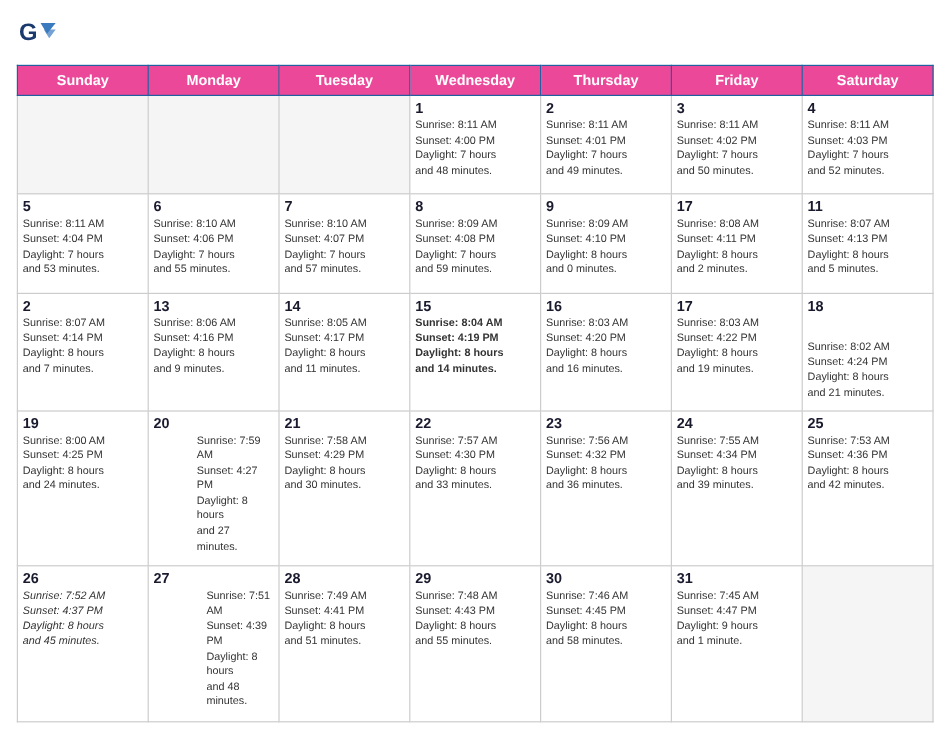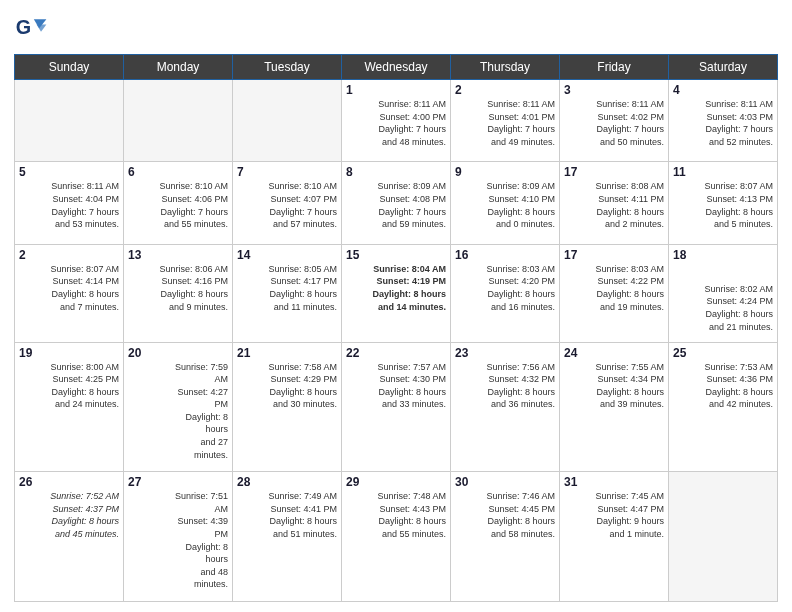--- a/index.html
+++ b/index.html
@@ -57,24 +57,24 @@
       color: #333;
     }
     .calendar {
       flex: 1;
       border: 1px solid #ccc;
       border-collapse: collapse;
       width: 100%;
       table-layout: fixed;
     }
     .calendar th {
-      background: #404040;
+      background: #ec4899;
       color: #fff;
       font-size: 12px;
-      font-weight: normal;
+      font-weight: bold;
       padding: 5px 4px;
       border: 1px solid #2060a0;
       text-align: center;
     }
     .calendar td {
       vertical-align: top;
       border: 1px solid #ccc;
       padding: 3px 4px;
       font-size: 9.5px;
       color: #222;
@@ -87,21 +87,20 @@
     .day-num {
       font-size: 12px;
       font-weight: bold;
       color: #1a1a2e;
       margin-bottom: 1px;
     }
     .day-info {
       font-size: 9px;
       color: #333;
       line-height: 1.4;
-      text-align: right;
     }
   </style>
 </head>
 <body>
 
 <div class="page">
   <div class="header">
     <div class="logo">
       <svg class="logo-icon" viewBox="0 0 40 40">
         <rect width="40" height="40" fill="white"></rect>

